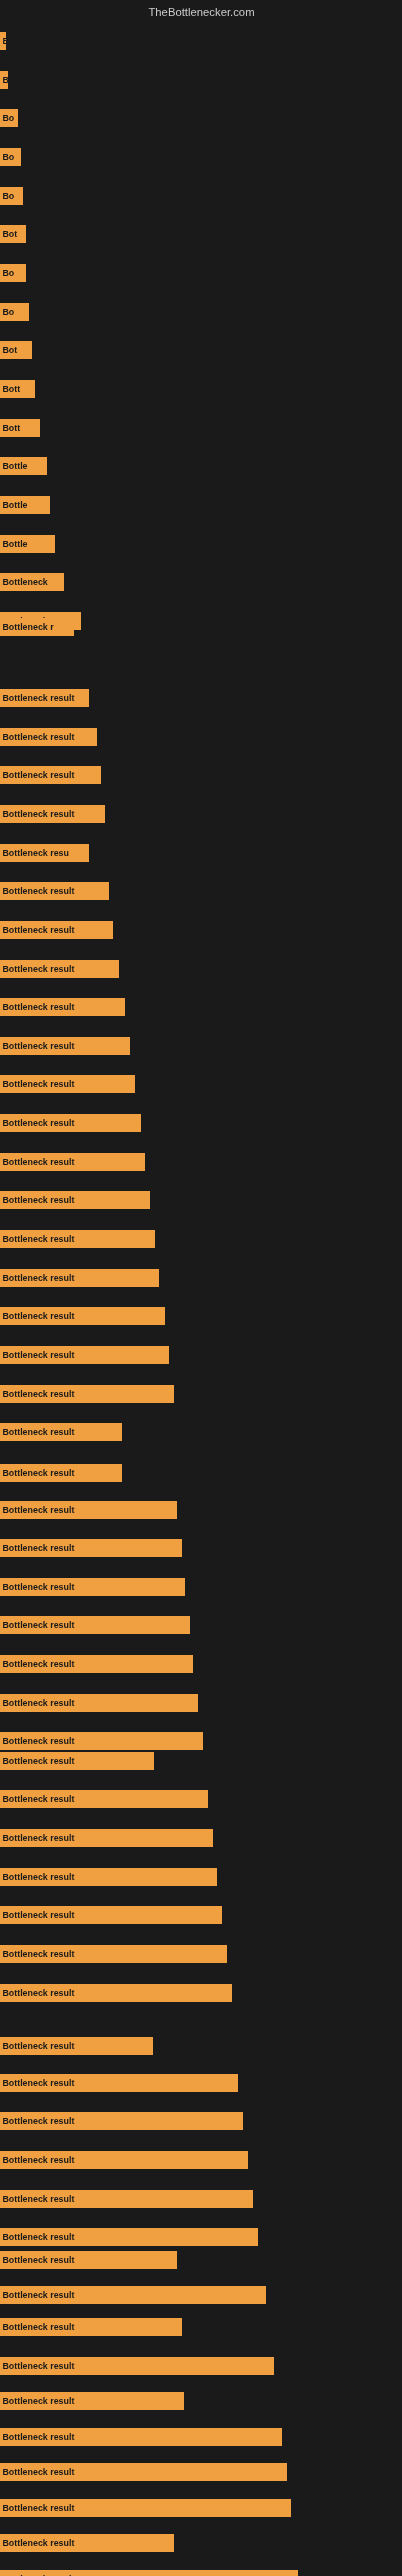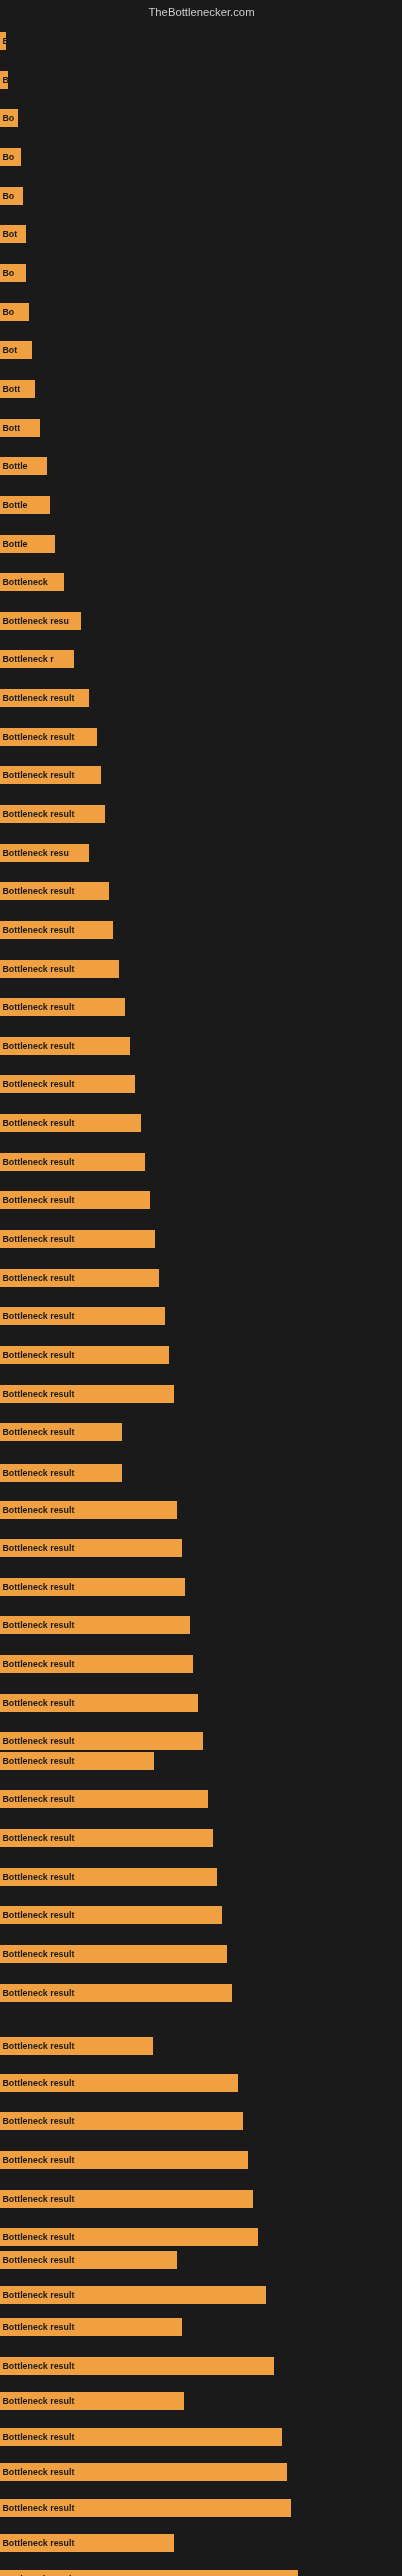--- a/index.html
+++ b/index.html
@@ -89,21 +89,21 @@
     </div>
     <div class="bar-container" style="top: 535px;">
       <div class="bar-label" style="width: 55px;">Bottle</div>
     </div>
     <div class="bar-container" style="top: 573px;">
       <div class="bar-label" style="width: 64px;">Bottleneck</div>
     </div>
     <div class="bar-container" style="top: 612px;">
       <div class="bar-label" style="width: 81px;">Bottleneck resu</div>
     </div>
-    <div class="bar-container" style="top: 650px;">
+    <div class="bar-container" style="top: 618px;">
       <div class="bar-label" style="width: 74px;">Bottleneck r</div>
     </div>
     <div class="bar-container" style="top: 689px;">
       <div class="bar-label" style="width: 89px;">Bottleneck result</div>
     </div>
     <div class="bar-container" style="top: 728px;">
       <div class="bar-label" style="width: 97px;">Bottleneck result</div>
     </div>
     <div class="bar-container" style="top: 766px;">
       <div class="bar-label" style="width: 101px;">Bottleneck result</div>

